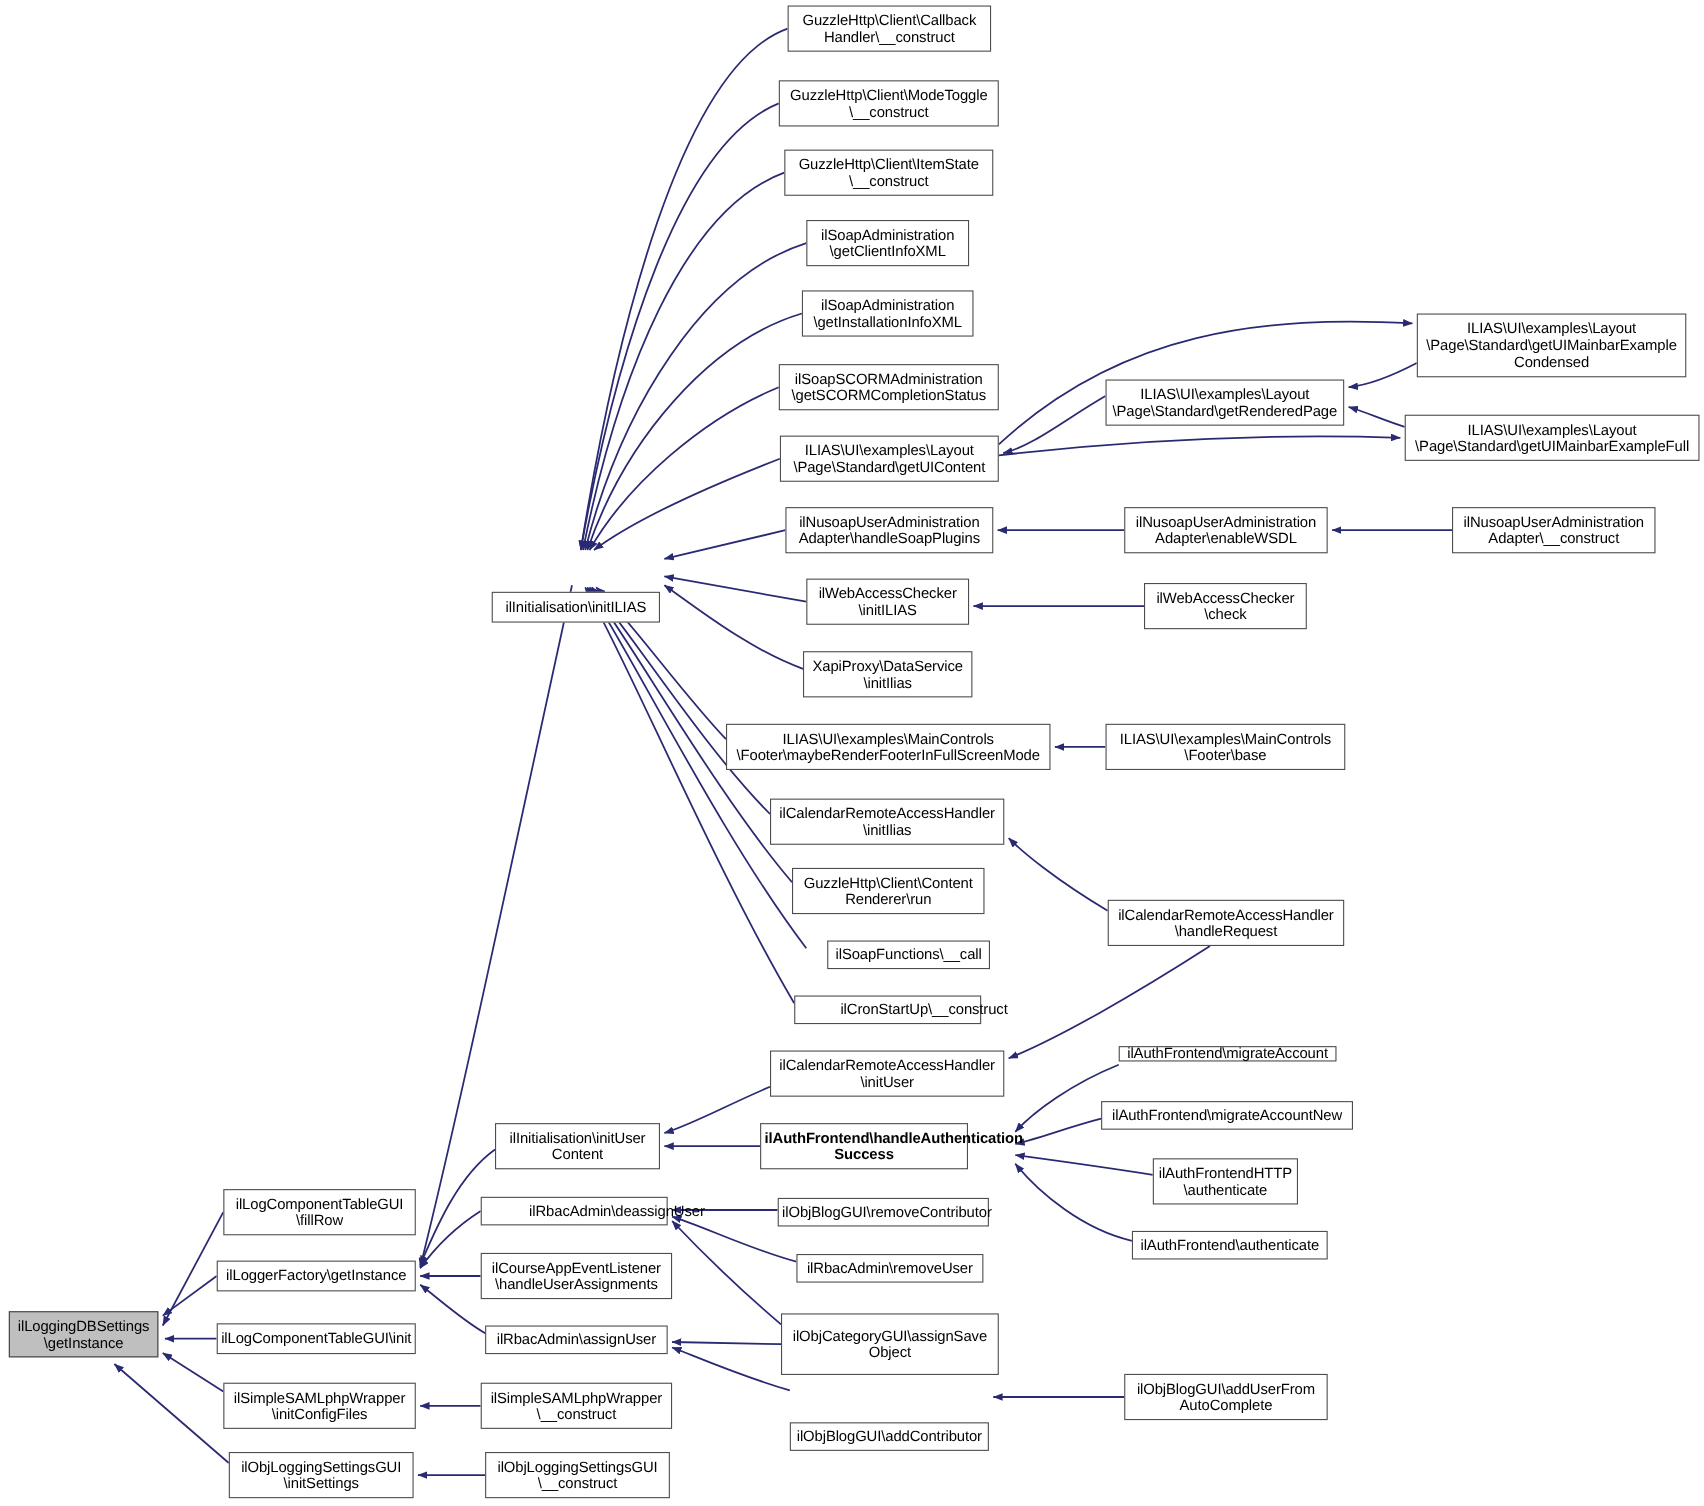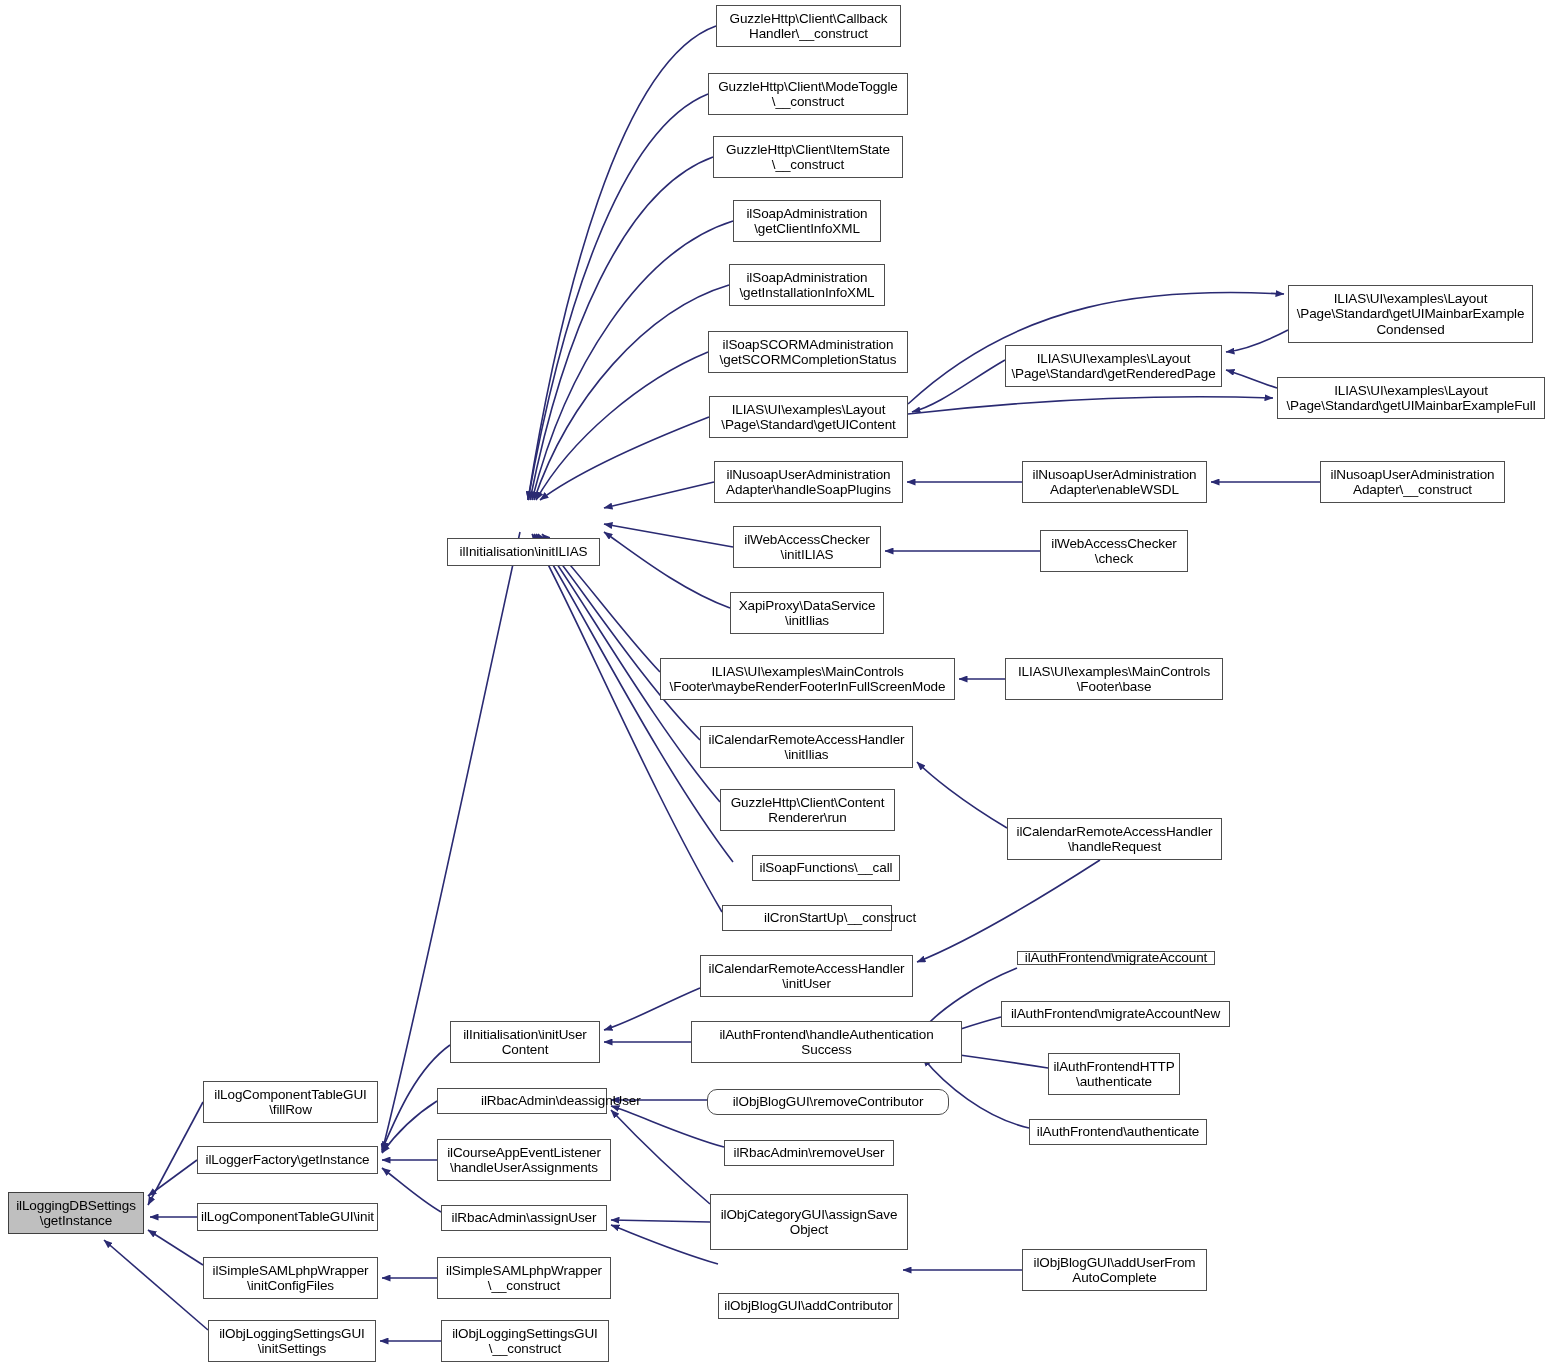--- a/index.html
+++ b/index.html
@@ -159,23 +159,23 @@
       <div class="node" style="left: 660px; top: 658px; width: 295px; height: 42px;"><span class="lbl">ILIAS\UI\examples\MainControls
 \Footer\maybeRenderFooterInFullScreenMode</span></div>
       <div class="node" style="left: 700px; top: 726px; width: 213px; height: 42px;"><span class="lbl">ilCalendarRemoteAccessHandler
 \initIlias</span></div>
       <div class="node" style="left: 720px; top: 789px; width: 175px; height: 42px;"><span class="lbl">GuzzleHttp\Client\Content
 Renderer\run</span></div>
       <div class="node" style="left: 733px; top: 855px; width: 148px; height: 26px; margin-left: 19px;"><span class="lbl">ilSoapFunctions\__call</span></div>
       <div class="node" style="left: 722px; top: 905px; width: 170px; height: 26px; padding-left: 38px;"><span class="lbl">ilCronStartUp\__construct</span></div>
       <div class="node" style="left: 700px; top: 955px; width: 213px; height: 42px;"><span class="lbl">ilCalendarRemoteAccessHandler
 \initUser</span></div>
-      <div class="node" style="left: 691px; top: 1021px; width: 271px; height: 42px;"><span class="lbl">ilAuthFrontend\handleAuthentication
+      <div class="node" style="left: 691px; top: 1021px; width: 189px; height: 42px; font-weight: bold;"><span class="lbl">ilAuthFrontend\handleAuthentication
 Success</span></div>
-      <div class="node" style="left: 707px; top: 1089px; width: 242px; height: 26px; border-radius: 10px;"><span class="lbl">ilObjBlogGUI\removeContributor</span></div>
+      <div class="node" style="left: 707px; top: 1089px; width: 192px; height: 26px;"><span class="lbl">ilObjBlogGUI\removeContributor</span></div>
       <div class="node" style="left: 724px; top: 1140px; width: 170px; height: 26px;"><span class="lbl">ilRbacAdmin\removeUser</span></div>
       <div class="node" style="left: 710px; top: 1194px; width: 198px; height: 56px;"><span class="lbl">ilObjCategoryGUI\assignSave
 Object</span></div>
       <div class="node" style="left: 718px; top: 1257px; width: 181px; height: 26px; margin-top: 36px;"><span class="lbl">ilObjBlogGUI\addContributor</span></div>
       <div class="node" style="left: 1005px; top: 345px; width: 217px; height: 42px;"><span class="lbl">ILIAS\UI\examples\Layout
 \Page\Standard\getRenderedPage</span></div>
       <div class="node" style="left: 1288px; top: 285px; width: 245px; height: 58px;"><span class="lbl">ILIAS\UI\examples\Layout
 \Page\Standard\getUIMainbarExample
 Condensed</span></div>
       <div class="node" style="left: 1277px; top: 377px; width: 268px; height: 42px;"><span class="lbl">ILIAS\UI\examples\Layout

